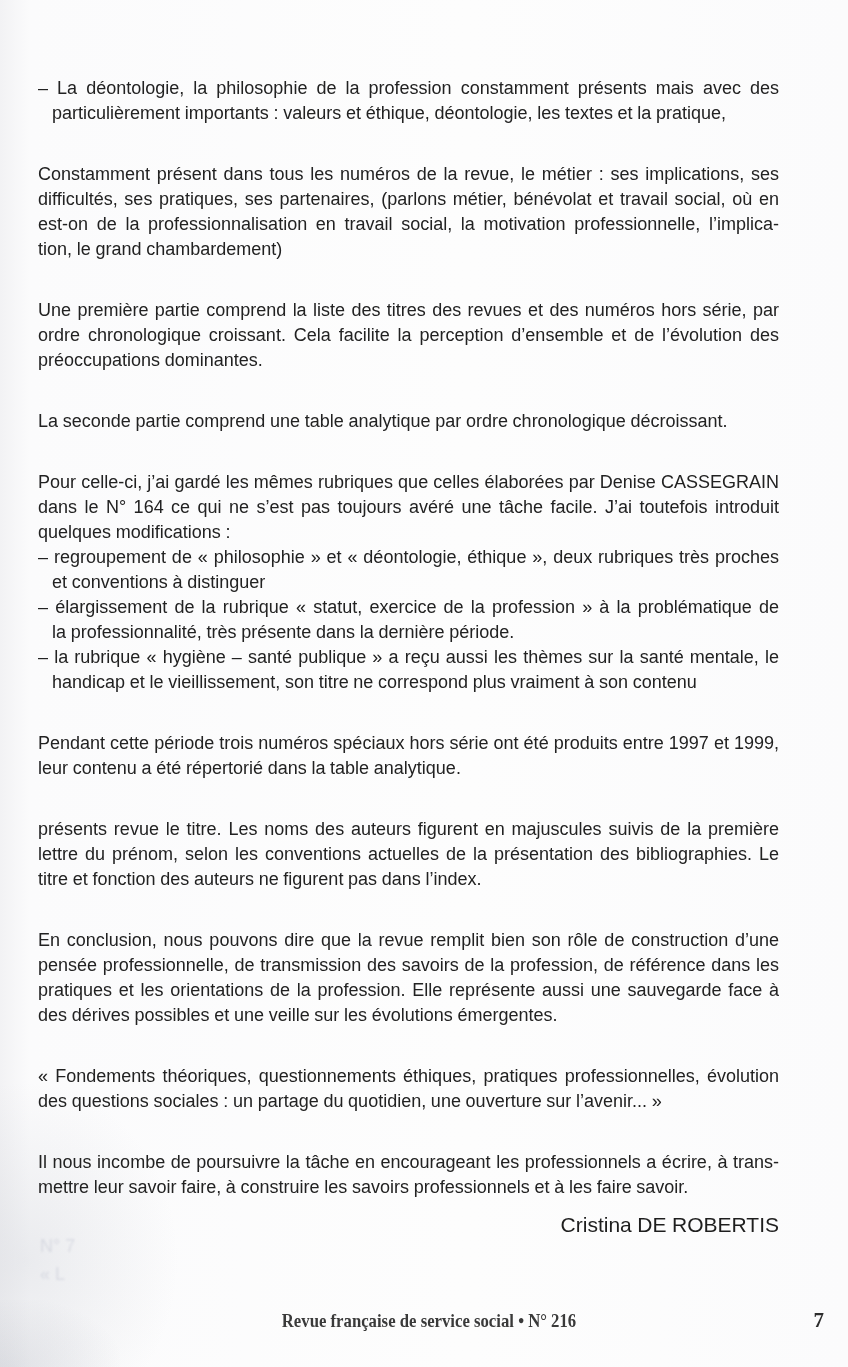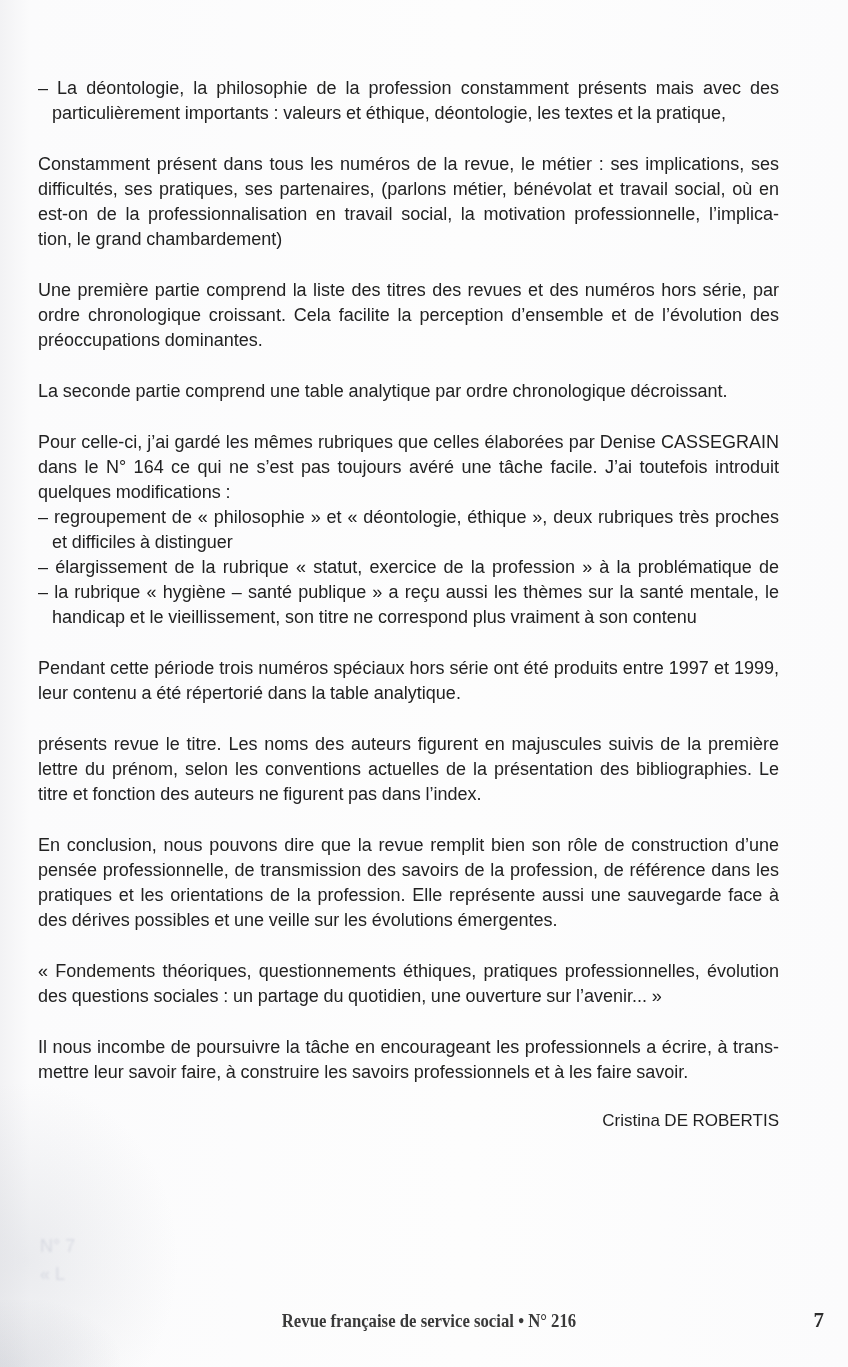--- a/index.html
+++ b/index.html
@@ -30,37 +30,37 @@
     position: absolute;
     left: 38px; top: 76px;
     width: 741px;
     font-size: 18px;
     line-height: 25px;
     letter-spacing: 0px;
     word-spacing: -0.3px;
     color: #222;
   }
   .block { margin: 0; }
-  .block.gap { margin-top: 26px; }
+  .block.gap { margin-top: 36px; }
   .line {
     height: 25px;
     line-height: 25px;
     overflow: hidden;
     white-space: normal;
   }
   
   .line.just { text-align: justify; }
   .line.just::after { content: ""; display: inline-block; width: 100%; height: 0; }
   
   .block.bullet .line.cont { padding-left: 14px; }
 
   .signature {
-    margin-top: 23px;
+    margin-top: 12px;
     text-align: right;
-    font-size: 17px;
+    font-size: 21px;
     line-height: 25px;
     color: #1e1e1e;
   }
 
   .ghost {
     position: absolute;
     left: 40px;
     font-size: 18px;
     line-height: 28px;
     color: #8d93ad;
@@ -124,24 +124,25 @@
       <div class="block para gap">
         <div class="line">La seconde partie comprend une table analytique par ordre chronologique décroissant.</div>
       </div>
       <div class="block para gap">
         <div class="line just">Pour celle-ci, j’ai gardé les mêmes rubriques que celles élaborées par Denise CASSEGRAIN</div>
         <div class="line just">dans le N° 164 ce qui ne s’est pas toujours avéré une tâche facile. J’ai toutefois introduit</div>
         <div class="line">quelques modifications :</div>
       </div>
       <div class="block bullet">
         <div class="line just">– regroupement de « philosophie » et « déontologie, éthique », deux rubriques très proches</div>
-        <div class="line cont">et difficiles à distinguer</div>
+        <div class="line cont">et conventions à distinguer</div>
       </div>
       <div class="block bullet">
         <div class="line just">– élargissement de la rubrique « statut, exercice de la profession » à la problématique de</div>
+        <div class="line cont">la professionnalité, très présente dans la dernière période.</div>
       </div>
       <div class="block bullet">
         <div class="line just">– la rubrique « hygiène – santé publique » a reçu aussi les thèmes sur la santé mentale, le</div>
         <div class="line cont">handicap et le vieillissement, son titre ne correspond plus vraiment à son contenu</div>
       </div>
       <div class="block para gap">
         <div class="line just">Pendant cette période trois numéros spéciaux hors série ont été produits entre 1997 et 1999,</div>
         <div class="line">leur contenu a été répertorié dans la table analytique.</div>
       </div>
       <div class="block para gap">

